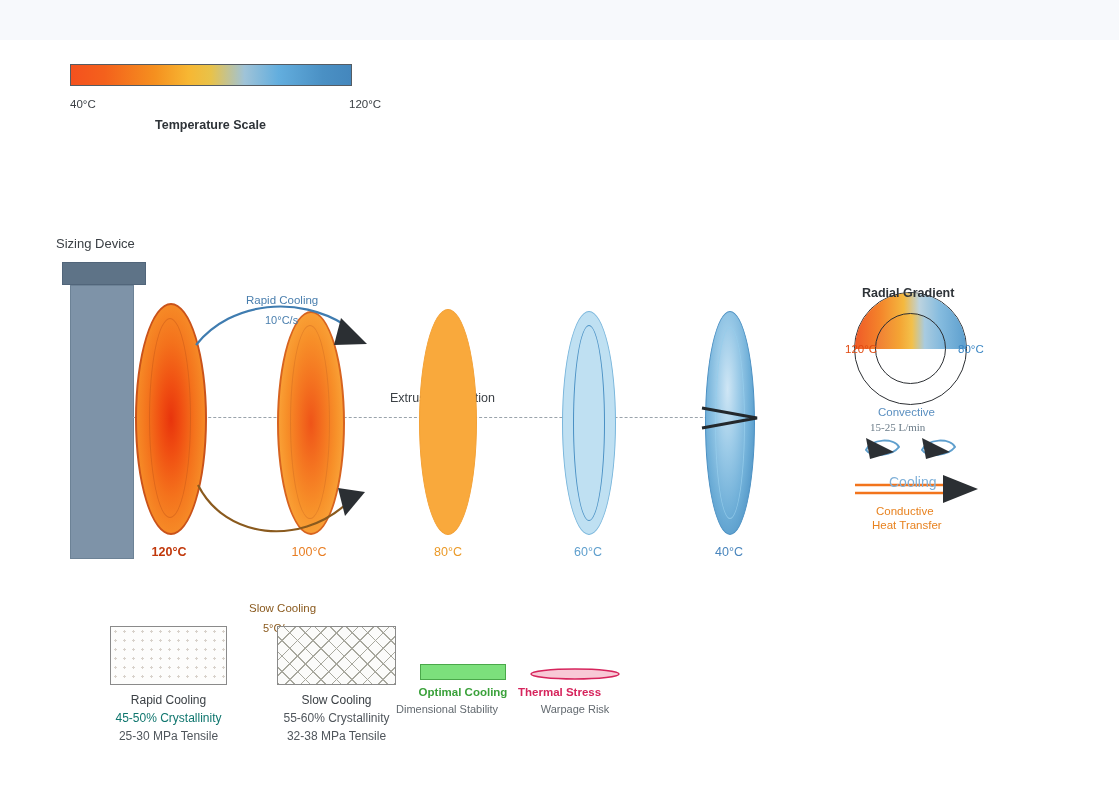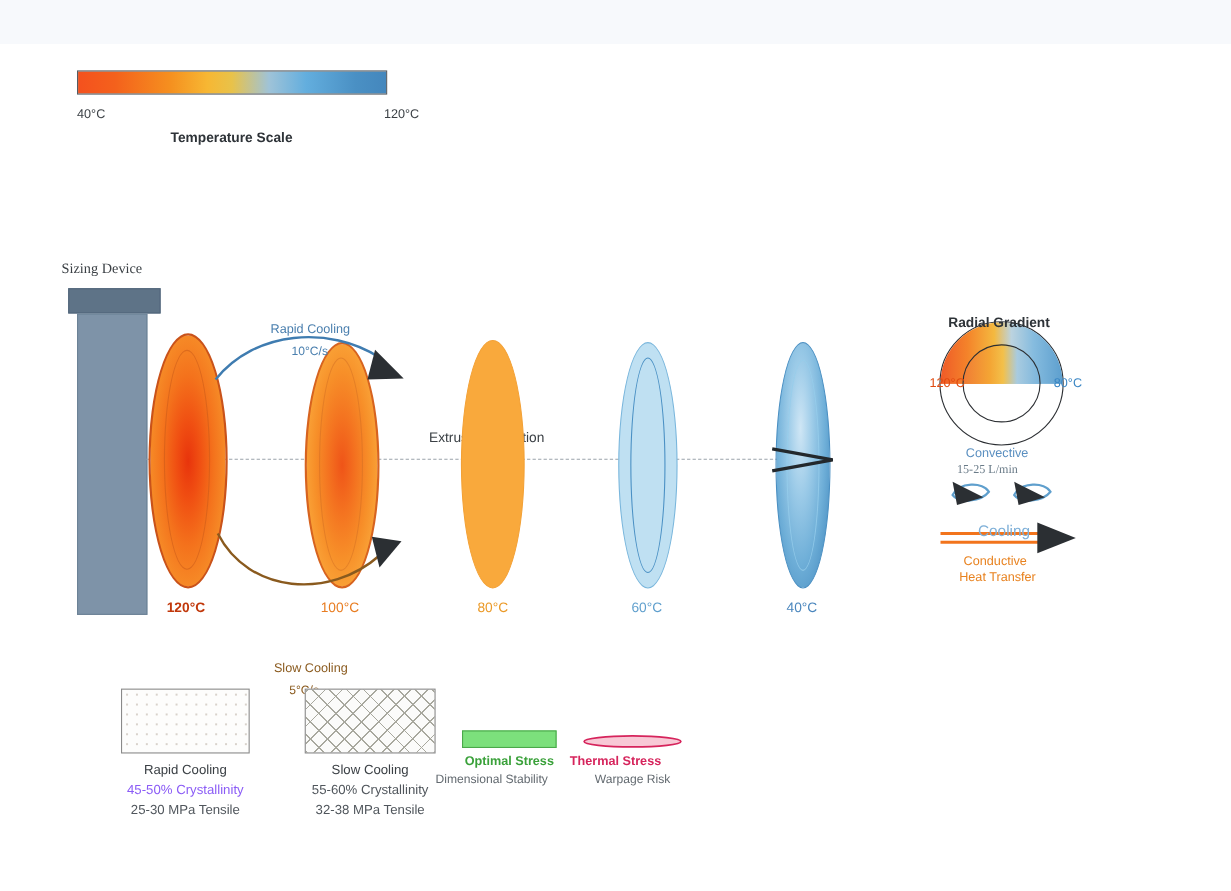--- a/index.html
+++ b/index.html
@@ -16,21 +16,21 @@
   .scale-bar{
     position:absolute;left:70px;top:64px;width:282px;height:22px;
     border:1px solid #555c63;box-sizing:border-box;
     background:linear-gradient(to right,#f4511e 0%,#f4611c 12%,#f5901f 30%,#f7b733 42%,#e8c24a 50%,#9fc3d8 62%,#63aede 74%,#4a90c4 90%,#4487bd 100%);
   }
   .scale-min{position:absolute;left:70px;top:98px;font-size:11.5px;color:#3b4045;}
   .scale-max{position:absolute;left:349px;top:98px;font-size:11.5px;color:#3b4045;}
   .scale-title{position:absolute;left:155px;top:118px;font-size:12.5px;font-weight:bold;color:#2e3338;}
 
   
-  .sizing-label{position:absolute;left:56px;top:236px;font-size:13px;color:#3b4045;font-family:Liberation Serif, serif;}
+  .sizing-label{position:absolute;left:56px;top:236px;font-size:13px;color:#3b4045;}
   .sizing-cap{position:absolute;left:62px;top:262px;width:84px;height:23px;background:#5e7387;border:1px solid #51657a;box-sizing:border-box;}
   .sizing-body{position:absolute;left:70px;top:285px;width:64px;height:274px;background:#7e93a8;border:1px solid #6c8296;box-sizing:border-box;}
 
   
   .axis-line{position:absolute;left:133px;top:417px;width:620px;height:0;border-top:1.6px dashed #9aa3ab;}
   .axis-label{position:absolute;left:390px;top:391px;font-size:12.5px;color:#3b4045;white-space:nowrap;}
 
   
   .ell{position:absolute;border-radius:50%;}
   .ell-120{left:135px;top:303px;width:68px;height:228px;
@@ -85,21 +85,21 @@
   
   .swatch{position:absolute;border:1.5px solid #8a8a8a;box-sizing:border-box;}
   .sw-rapid{left:110px;top:626px;width:117px;height:59px;background-color:#fdfdfc;
      background-image:radial-gradient(circle, #d8d2cb 1.1px, transparent 1.2px);
      background-size:9px 9px;}
   .sw-slow{left:277px;top:626px;width:119px;height:59px;background-color:#fbfbfa;
      background-image:repeating-linear-gradient(45deg,#a8a89e 0 1.1px,transparent 1.1px 11px),
                       repeating-linear-gradient(-45deg,#a8a89e 0 1.1px,transparent 1.1px 11px);}
   .cap{position:absolute;text-align:center;font-size:12px;color:#3b4045;}
   .cap1{left:108px;top:693px;width:121px;}
-  .cap1b{left:98px;top:711px;width:141px;color:#8b5cf6;}
+  .cap1b{left:98px;top:711px;width:141px;color:#0f766e;}
   .cap1c{left:98px;top:729px;width:141px;color:#50565c;}
   .cap2{left:276px;top:693px;width:121px;}
   .cap2b{left:266px;top:711px;width:141px;color:#50565c;}
   .cap2c{left:266px;top:729px;width:141px;color:#50565c;}
 
   
   .leg-green{position:absolute;left:420px;top:664px;width:86px;height:16px;background:#7ce07c;border:1.5px solid #4aa84a;box-sizing:border-box;}
   .leg-green-t{position:absolute;left:406px;top:686px;width:114px;text-align:center;font-size:11.5px;color:#3aa13a;font-weight:bold;}
   .leg-green-s{position:absolute;left:396px;top:703px;width:134px;text-align:left;font-size:11px;color:#636a70;}
   .leg-red-t{position:absolute;left:518px;top:686px;width:114px;text-align:left;font-size:11.5px;color:#d6245c;font-weight:bold;}
@@ -198,21 +198,21 @@
 
   <div class="cap cap1">Rapid Cooling</div>
   <div class="cap cap1b">45-50% Crystallinity</div>
   <div class="cap cap1c">25-30 MPa Tensile</div>
 
   <div class="cap cap2">Slow Cooling</div>
   <div class="cap cap2b">55-60% Crystallinity</div>
   <div class="cap cap2c">32-38 MPa Tensile</div>
 
   <div class="leg-green"></div>
-  <div class="leg-green-t">Optimal Stress</div>
+  <div class="leg-green-t">Optimal Cooling</div>
   <div class="leg-green-s">Dimensional Stability</div>
 
   <svg class="curve" viewBox="0 0 1119 810">
     <ellipse cx="575" cy="674" rx="44" ry="5" fill="#f8c9d6" stroke="#d6245c" stroke-width="1.6"></ellipse>
   </svg>
   <div class="leg-red-t">Thermal Stress</div>
   <div class="leg-red-s">Warpage Risk</div>
 
 </div>
 

